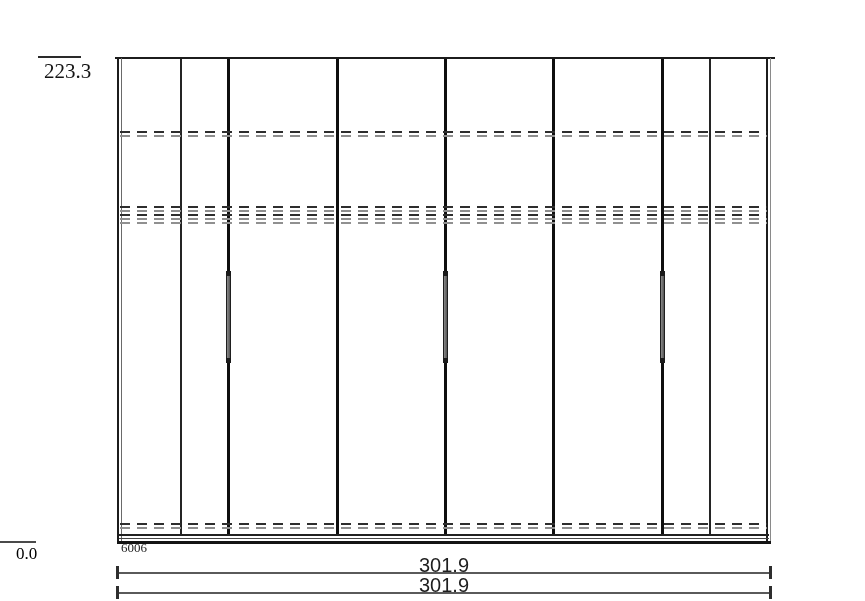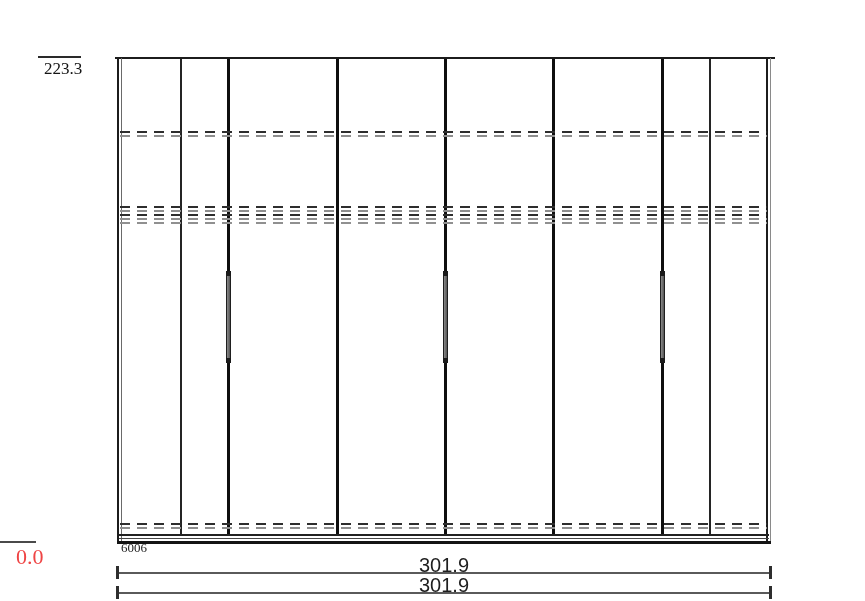--- a/index.html
+++ b/index.html
@@ -3,23 +3,23 @@
 <meta charset="utf-8">
 <style>
   html,body{margin:0;padding:0;background:#fff;}
   .stage{position:relative;width:865px;height:601px;background:#ffffff;overflow:hidden;
          font-family:"Liberation Sans",sans-serif;}
   .serif{font-family:"Liberation Serif",serif;}
   .group{display:contents;}
 
   
   .elev-line-top{position:absolute;left:38px;top:56px;width:43px;height:2px;background:#2a2a2a;}
-  .elev-label-top{position:absolute;left:44px;top:59px;font-size:17px;color:#141414;}
+  .elev-label-top{position:absolute;left:44px;top:59px;font-size:21px;color:#141414;}
   .elev-line-bottom{position:absolute;left:0;top:541px;width:36px;height:2px;background:#4a4a4a;}
-  .elev-label-bottom{position:absolute;left:16px;top:544px;font-size:22px;color:#ef4444;}
+  .elev-label-bottom{position:absolute;left:16px;top:544px;font-size:17px;color:#000000;}
 
   
   .wardrobe{position:absolute;left:117px;top:57px;width:654px;height:487px;}
   .top-edge{position:absolute;left:-2px;right:-4px;top:0;height:2px;background:#1c1c1c;}
   .left-outer{position:absolute;left:0;top:0;bottom:0;width:2px;background:#1c1c1c;}
   .left-inner{position:absolute;left:4px;top:1px;bottom:2px;width:1px;background:#6a6a6a;}
   .right-inner{position:absolute;right:3px;top:0;bottom:0;width:2px;background:#1c1c1c;}
   .right-outer{position:absolute;right:0;top:1px;bottom:0;width:1.5px;background:#8a8a8a;}
   .door-bottom{position:absolute;left:2px;right:2px;top:477px;height:2px;background:#222;}
   .bottom-line{position:absolute;left:2px;right:2px;top:481px;height:1px;background:#474747;}

